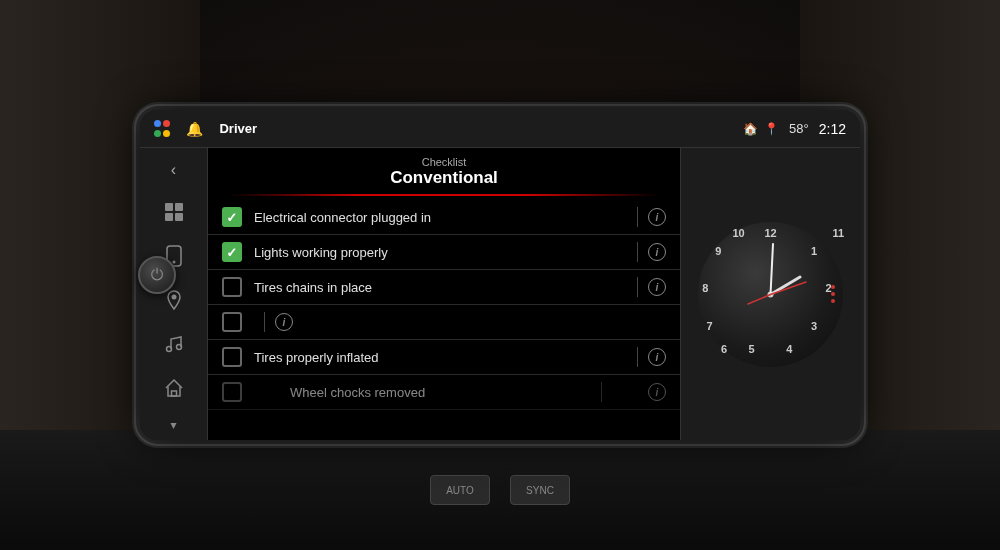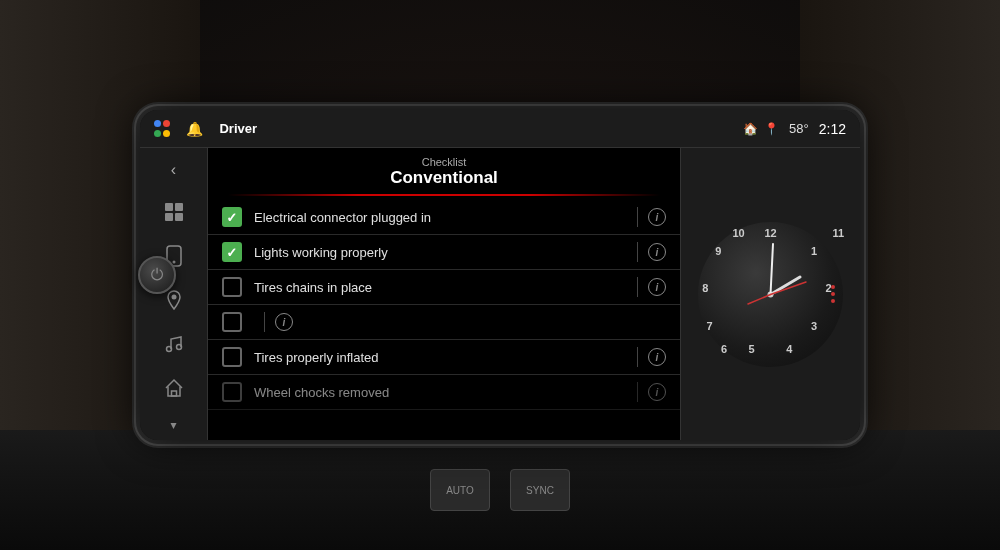--- a/index.html
+++ b/index.html
@@ -286,20 +286,21 @@
       color: #888;
       font-size: 10px;
       font-style: italic;
       font-weight: bold;
       flex-shrink: 0;
     }
 
     .item-partial {
       opacity: 0.6;
       overflow: hidden;
+      gap: 36px;
     }
 
     
     .clock-panel {
       width: 180px;
       background: #1c1c1c;
       display: flex;
       align-items: center;
       justify-content: center;
       border-left: 1px solid #333;
@@ -382,21 +383,21 @@
       height: 120px;
       background: linear-gradient(0deg, #0a0a0a 0%, #1a1a1a 100%);
       display: flex;
       align-items: center;
       justify-content: center;
       gap: 20px;
     }
 
     .vent-control {
       width: 60px;
-      height: 42px;
+      height: 30px;
       background: #2a2a2a;
       border-radius: 4px;
       border: 1px solid #444;
       display: flex;
       align-items: center;
       justify-content: center;
       color: #888;
       font-size: 10px;
     }
   </style>

